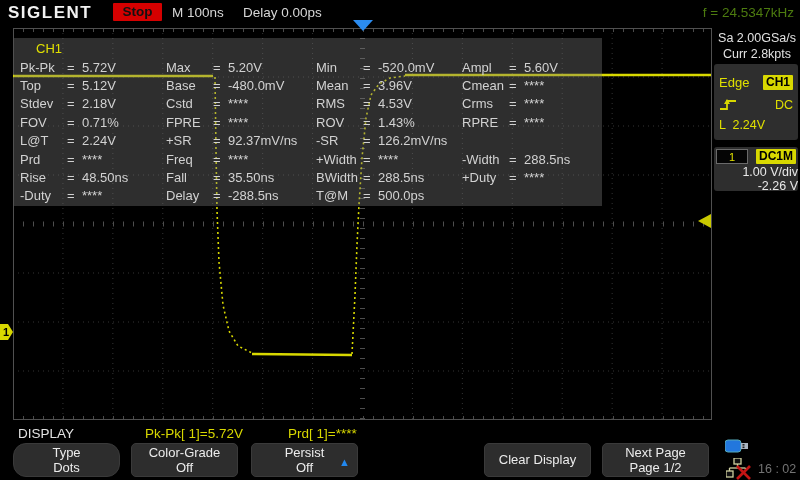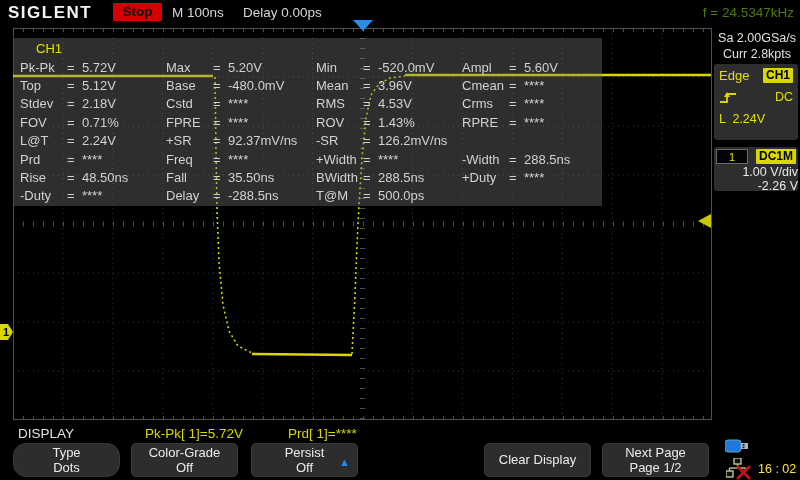--- a/index.html
+++ b/index.html
@@ -35,42 +35,42 @@
   .trigpos{left:353px;top:20px;width:0;height:0;border-left:10px solid transparent;
            border-right:10px solid transparent;border-top:11px solid #2b8cf0;z-index:3;}
   .gndflag{left:0;top:323px;z-index:3;}
 
   
   .sidebar{left:712px;top:26px;width:88px;height:396px;background:#000;}
   .acq{left:718px;top:30px;width:78px;color:#e0e0e0;font-size:12.5px;line-height:16px;text-align:center;}
   .panel{background:#2e2e2e;border-radius:3px;}
   .trigpanel{left:714px;top:64px;width:84px;height:76px;padding:4px 5px;box-sizing:border-box;
              color:#e0e000;font-size:13px;}
-  .trow{display:flex;justify-content:space-between;align-items:flex-start;height:22px;}
+  .trow{display:flex;justify-content:space-between;align-items:flex-end;height:22px;}
   .badge{background:#d8d800;color:#000;font-weight:bold;font-size:12px;padding:0 3px;
          border-radius:1px;line-height:15px;}
   .chpanel{left:714px;top:147px;width:84px;height:44px;box-sizing:border-box;color:#e8e8e8;
            font-size:12.5px;}
   .chrow{display:flex;justify-content:space-between;align-items:center;height:17px;padding:1px 2px 0 2px;}
   .chnum{width:32px;height:15px;background:#050505;border:1px solid #6a6a6a;color:#e0e000;
          font-size:11px;text-align:center;line-height:15px;box-sizing:border-box;}
   .chline{text-align:right;padding-right:0;line-height:14px;}
 
   
   .bottombar{left:0;top:420px;width:800px;height:60px;background:#000;}
   .menutitle{left:18px;top:6px;color:#e2e2e2;font-size:13.5px;}
   .readout{top:6px;color:#d8d800;font-size:13.5px;}
   .readout1{left:145px;}
   .readout2{left:288px;}
   .mbtn{top:23px;width:107px;height:34px;background:#2d2d2d;border:1px solid #3a3a3a;border-radius:5px;
         color:#ececec;font-size:13px;text-align:center;box-sizing:border-box;
         display:flex;flex-direction:column;justify-content:center;line-height:15.5px;}
   .btn1{left:13px;border-radius:13px;} .btn2{left:131px;} .btn3{left:251px;} .btn4{left:484px;} .btn5{left:602px;}
   .uparrow{position:absolute;right:7px;top:11px;color:#2288ee;font-size:11px;}
-  .clock{left:758px;top:42px;color:#fde047;font-size:12.5px;}
+  .clock{left:758px;top:42px;color:#737373;font-size:12.5px;}
   .usbicon{left:725px;top:19px;} .lanicon{left:726px;top:38px;}
 </style>
 </head>
 <body>
 
 <div class="abs topbar">
   <div class="abs brand">SIGLENT</div>
   <div class="abs runstate">Stop</div>
   <div class="abs tb-txt timebase">M 100ns</div>
   <div class="abs tb-txt delay">Delay 0.00ps</div>

